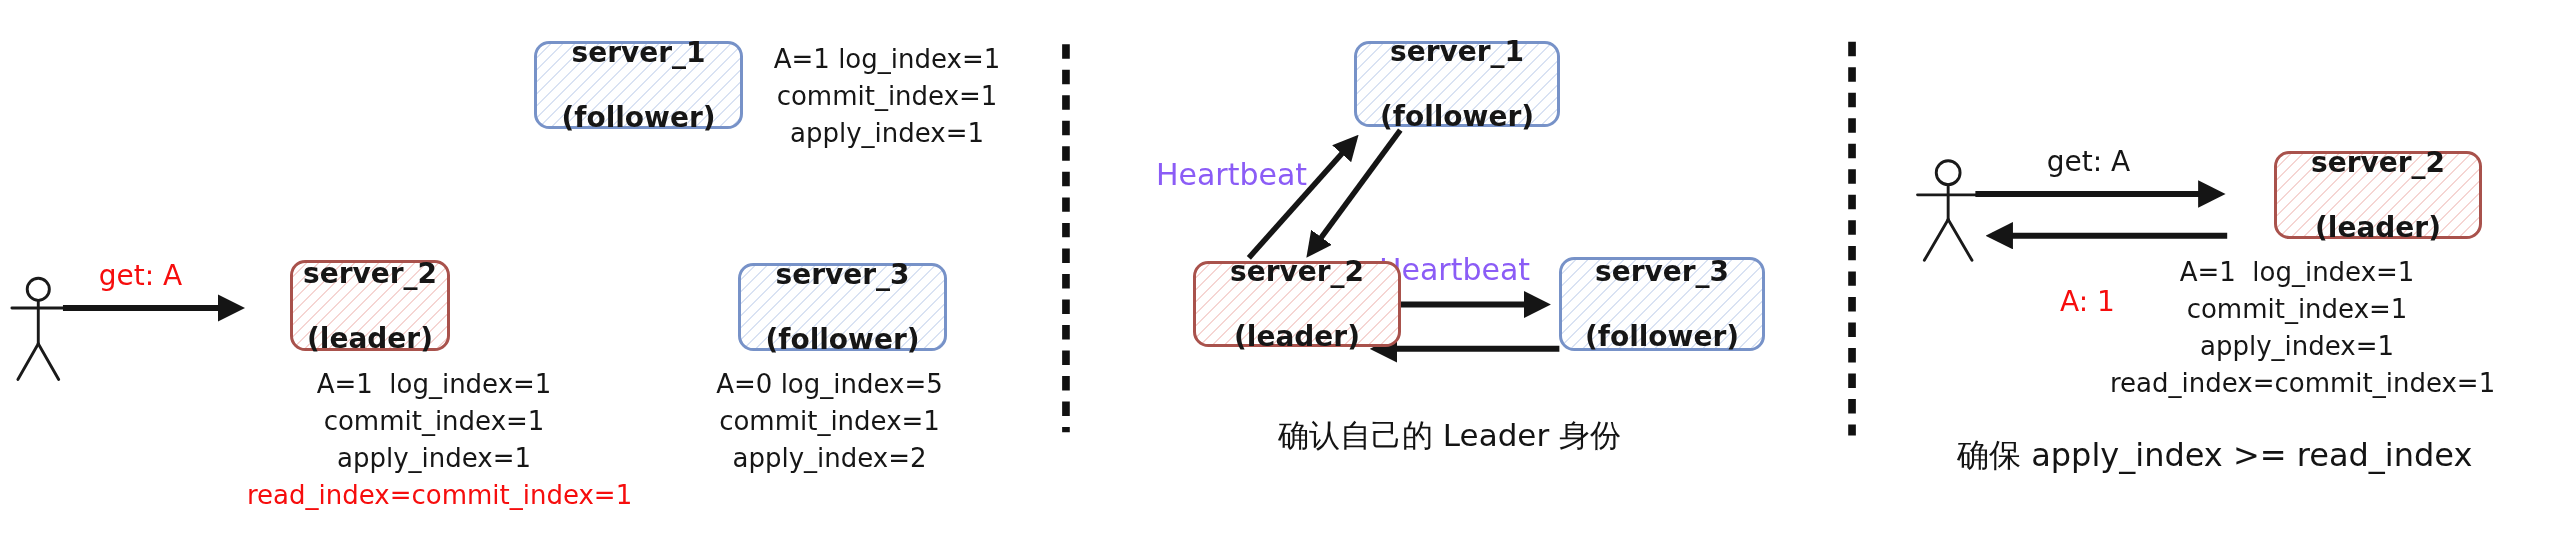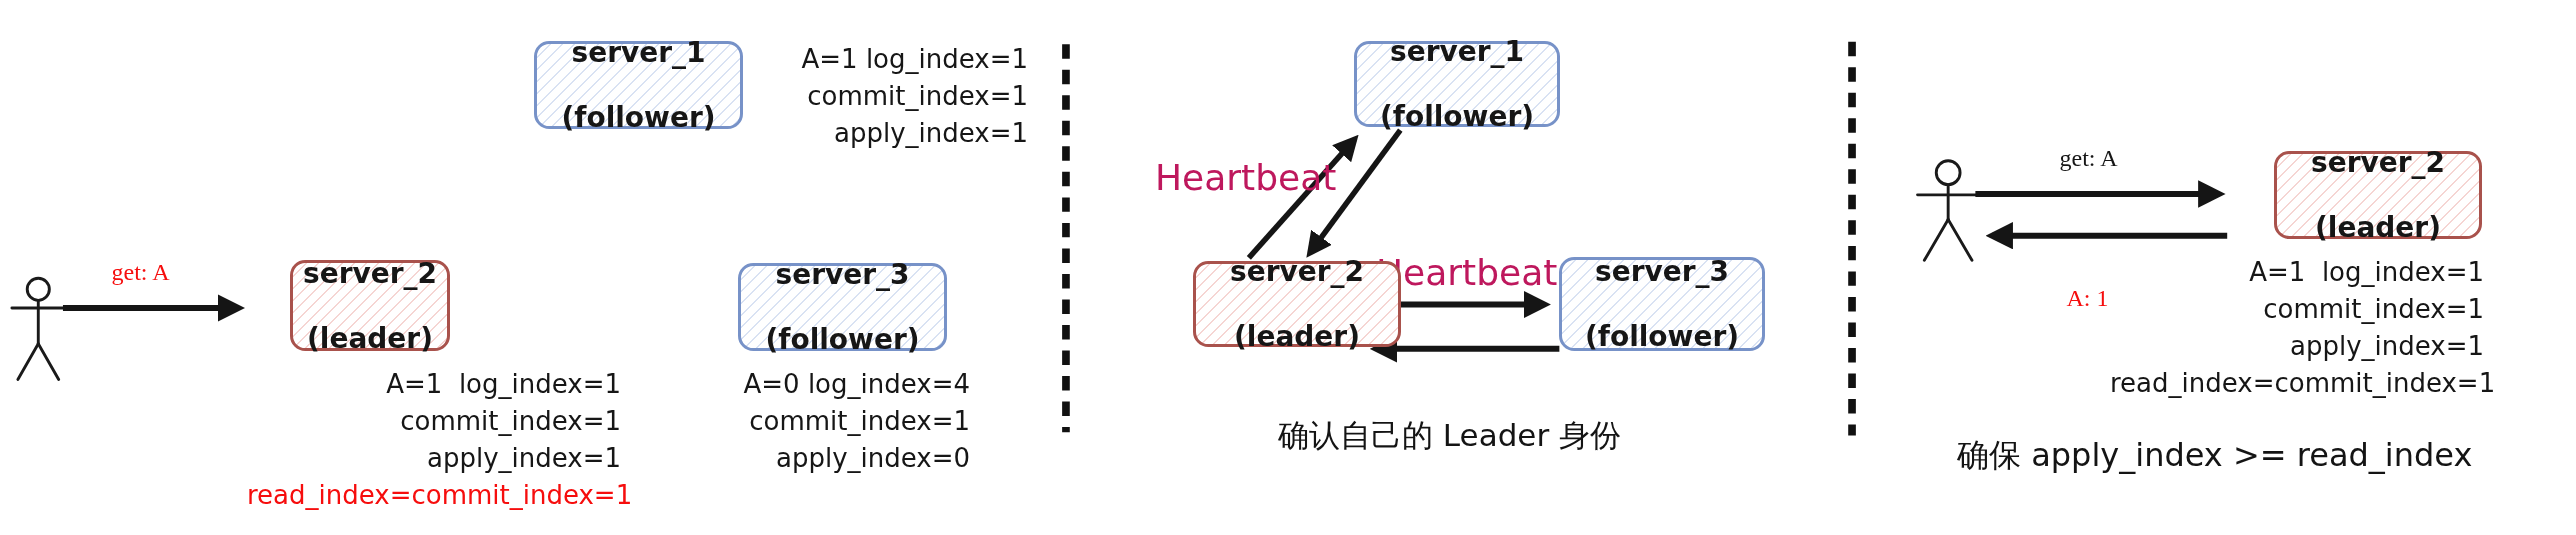--- a/index.html
+++ b/index.html
@@ -20,26 +20,26 @@
       repeating-linear-gradient(135deg, rgba(130,160,215,0.30) 0 1.7px, rgba(255,255,255,0) 1.7px 8.5px),
       #ffffff;
   }
   .server-box.red{
     border-color:#a9524c;
     background:
       repeating-linear-gradient(135deg, rgba(225,125,118,0.32) 0 1.7px, rgba(255,255,255,0) 1.7px 8.5px),
       #ffffff;
     margin-left: 43px;
   }
-  .state-block{font-size:26px;line-height:37px;text-align:right;color:#161616;}
+  .state-block{font-size:26px;line-height:37px;text-align:center;color:#161616;}
   .state-line{white-space:pre;}
   .state-line.hl{color:#f60d0d;}
-  .msg-label{font-size:24px;white-space:pre;font-family:Liberation Serif, serif;}
+  .msg-label{font-size:28px;white-space:pre;}
   .msg-label.red{color:#f60d0d;}
-  .heartbeat{font-size:36px;color:#be185d;white-space:pre;}
+  .heartbeat{font-size:30px;color:#8b5cf6;white-space:pre;}
   .caption{font-size:31px;text-align:center;white-space:pre;color:#141414;}
 </style>
 </head>
 <body>
 
 <div class="canvas">
 
   <svg class="layer" width="2576" height="536" viewBox="0 0 3028 630">
     <defs>
       <marker id="ah" viewBox="0 0 10 10" refX="7.5" refY="5" markerWidth="4.6" markerHeight="4.6" orient="auto-start-reverse">
@@ -98,23 +98,23 @@
     <div class="state-line">commit_index=1</div>
     <div class="state-line">apply_index=1</div>
     <div class="state-line hl">read_index=commit_index=1</div>
   </div>
 
   <div class="abs server-box blue" style="left:738px;top:263px;width:209px;height:88px;">
     <div>server_3</div>
     <div>(follower)</div>
   </div>
   <div class="abs state-block" style="left:689px;top:366px;width:281px;">
-    <div class="state-line">A=0 log_index=4</div>
+    <div class="state-line">A=0 log_index=5</div>
     <div class="state-line">commit_index=1</div>
-    <div class="state-line">apply_index=0</div>
+    <div class="state-line">apply_index=2</div>
   </div>
 
   <div class="abs heartbeat" style="left:1155px;top:157px;width:153px;text-align:center;">Heartbeat</div>
   <div class="abs heartbeat" style="left:1376px;top:252px;width:157px;text-align:center;">Heartbeat</div>
 
   <div class="abs server-box blue" style="left:1354px;top:41px;width:206px;height:86px;">
     <div>server_1</div>
     <div>(follower)</div>
   </div>
 

